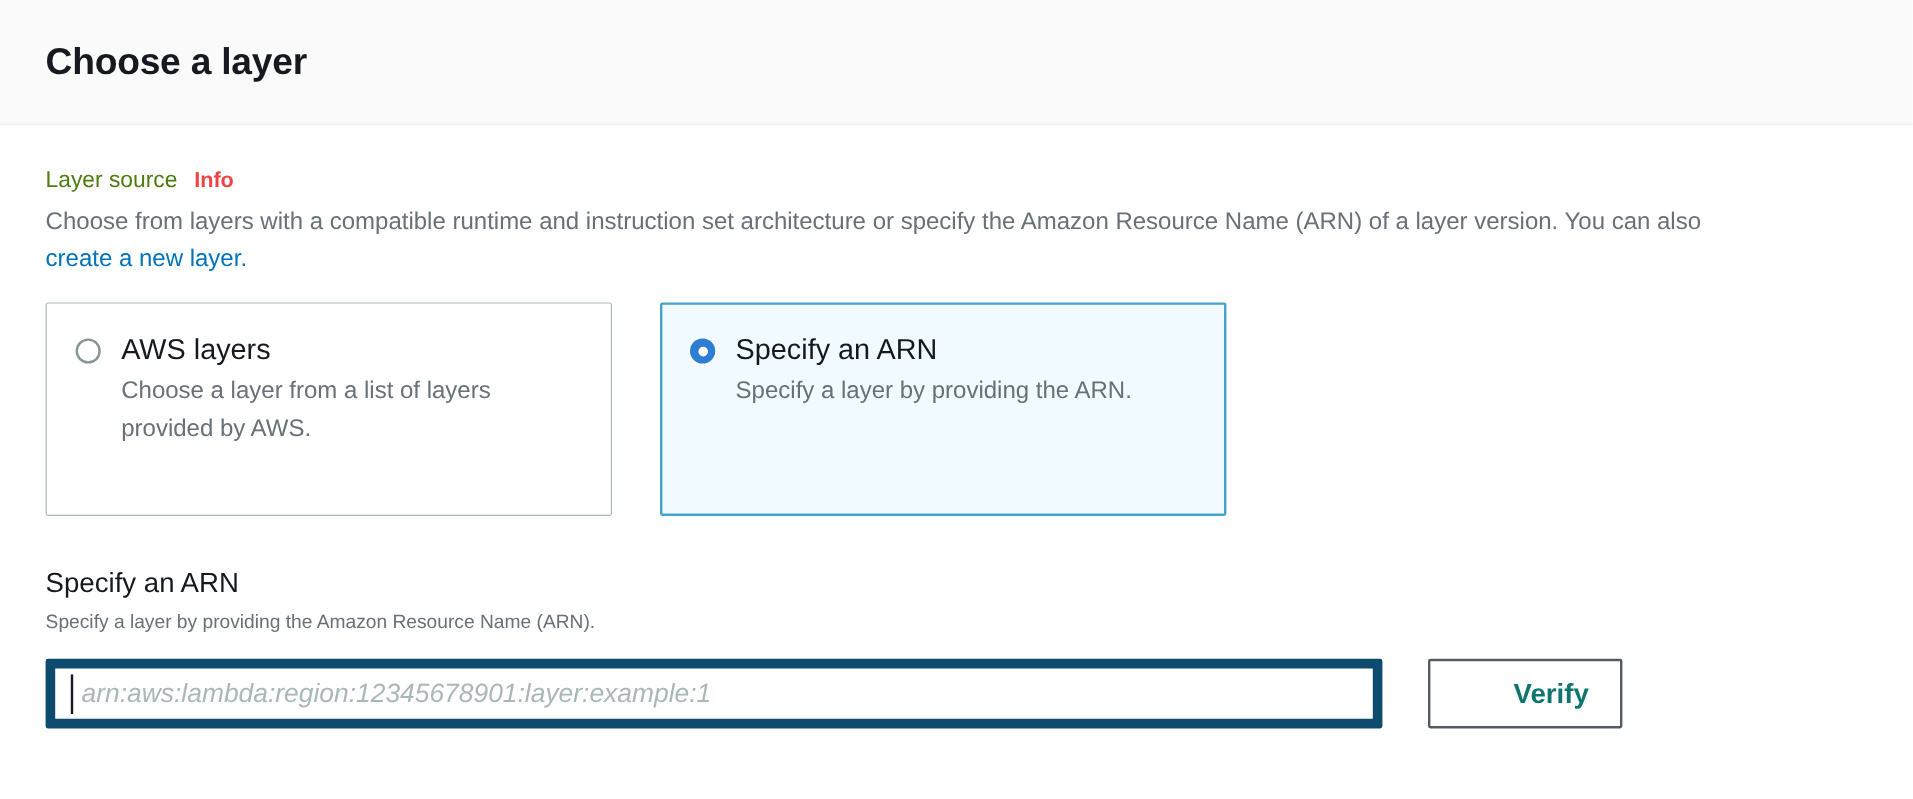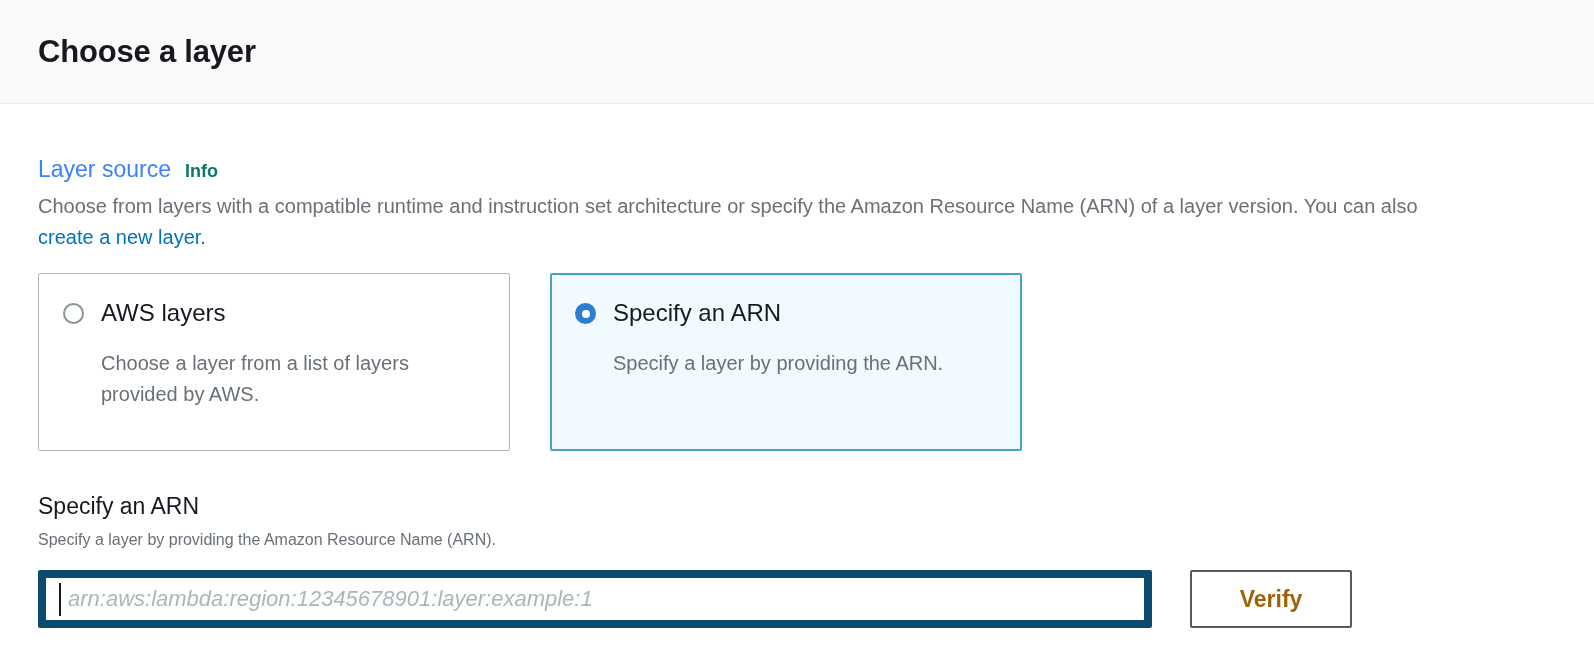--- a/index.html
+++ b/index.html
@@ -36,29 +36,28 @@
   .modal-body {
     padding: 36px 38px 0 38px;
   }
 
   .form-field-label-row {
     display: flex;
     align-items: baseline;
     gap: 14px;
   }
   .form-field-label {
-    font-size: 23px;
-    color: #3b82f6;
+    font-size: 19px;
+    color: #4d7c0f;
     font-weight: normal;
-    margin-top: 16px;
   }
   .info-link {
     font-size: 18px;
     font-weight: bold;
-    color: #0f766e;
+    color: #ef4444;
     cursor: pointer;
   }
 
   .form-field-desc {
     margin-top: 8px;
     font-size: 20px;
     line-height: 31px;
     color: #687078;
     max-width: 1430px;
   }
@@ -118,21 +117,21 @@
   }
   .radio-card.selected .radio-inner { display: block; }
 
   .radio-card-text { flex: 1 1 auto; }
   .radio-card-title {
     font-size: 24px;
     color: #16191f;
     line-height: 30px;
   }
   .radio-card-desc {
-    margin-top: 20px;
+    margin-top: 4px;
     font-size: 20px;
     line-height: 31px;
     color: #687078;
   }
 
   
   .arn-section { margin-top: 42px; }
   .arn-title {
     font-size: 23px;
     color: #16191f;
@@ -181,25 +180,26 @@
   }
 
   .verify-button {
     box-sizing: border-box;
     height: 58px;
     min-width: 162px;
     padding: 0 26px;
     border: 2px solid #545b64;
     border-radius: 2px;
     background: #ffffff;
-    color: #a16207;
+    color: #0f766e;
     font-family: "Liberation Sans", sans-serif;
     font-size: 23px;
     font-weight: bold;
     cursor: pointer;
+    text-align: right;
   }
 </style>
 </head>
 <body>
 
 <div class="modal-header">
   <div class="modal-title">Choose a layer</div>
 </div>
 
 <div class="modal-body">

